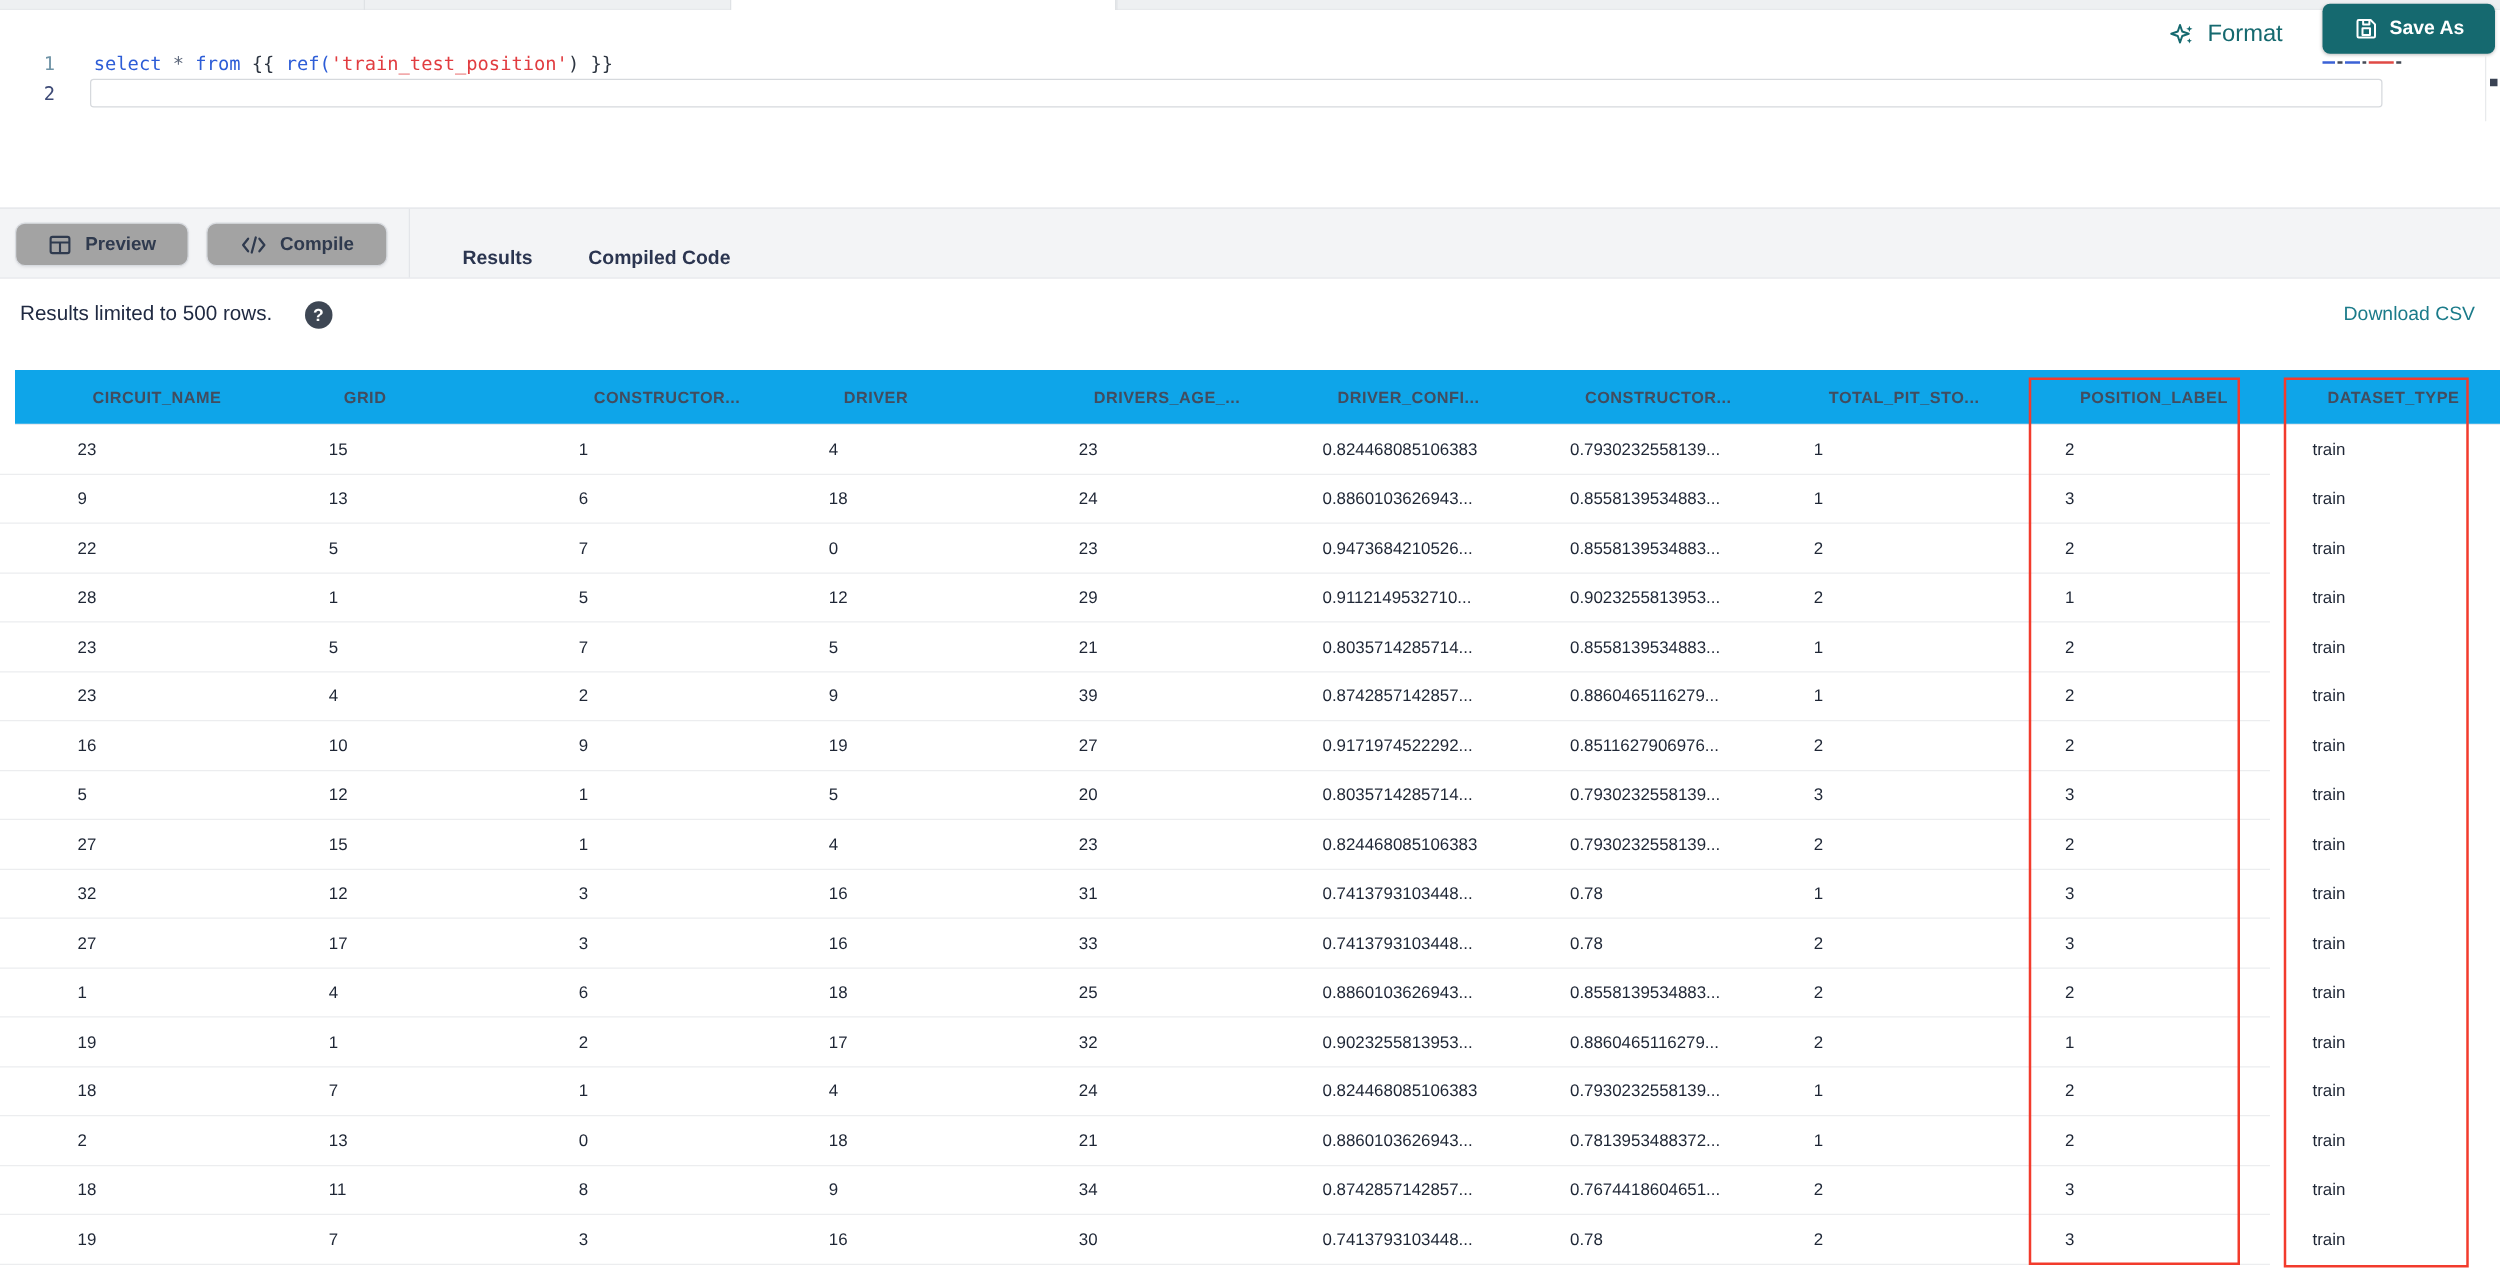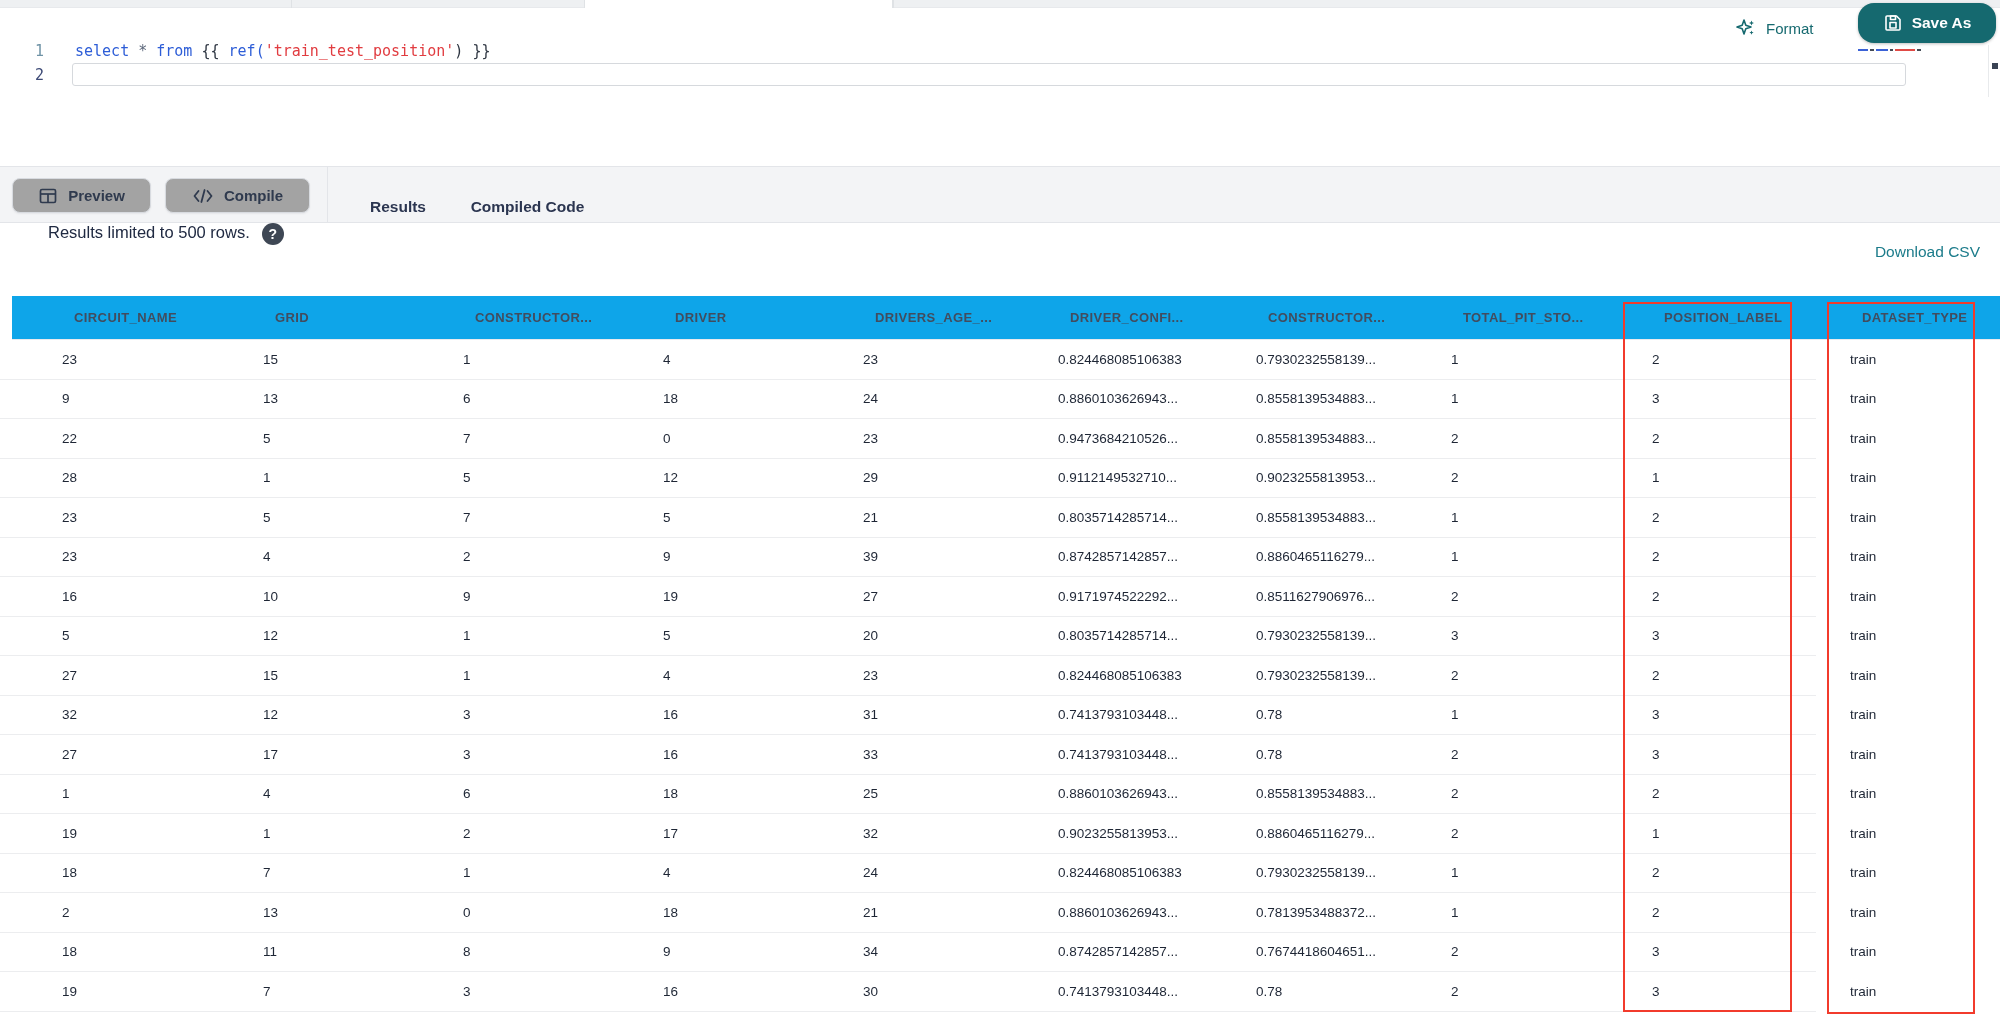--- a/index.html
+++ b/index.html
@@ -16,22 +16,22 @@
   .editor { position: absolute; left: 0; top: 9px; width: 2000px; height: 157px; background: #fff; }
   .ln { position: absolute; left: 18px; width: 26px; text-align: right; font-family: "DejaVu Sans Mono", monospace; font-size: 15px; line-height: 22px; }
   .ln1 { top: 31px; color: #6f93a6; }
   .ln2 { top: 55px; color: #3d4a76; }
   .code-line { position: absolute; left: 75px; top: 31px; height: 22px; line-height: 22px; font-family: "DejaVu Sans Mono", monospace; font-size: 15px; white-space: pre; }
   .tk-kw { color: #2d5dd7; } .tk-op { color: #5b667a; } .tk-brace { color: #2e3642; }
   .tk-fn { color: #2d5dd7; } .tk-str { color: #e13c40; } .tk-plain { color: #2e3642; }
   .active-line-box { position: absolute; left: 72px; top: 54px; width: 1834px; height: 23px; border: 1px solid #d6d9dd; border-radius: 3px; background: #fff; }
 
   .format-btn { position: absolute; left: 1735px; top: 12px; height: 32px; display: flex; align-items: center; gap: 9px; cursor: pointer; background: none; border: none; }
-  .format-btn span { color: #15696f; font-size: 15px; }
-  .saveas-btn { position: absolute; left: 1858px; top: 3px; width: 138px; height: 40px; background: #15696f; border: none; border-radius: 16px; display: flex; align-items: center; justify-content: center; gap: 9px; box-shadow: 0 1px 3px rgba(0,0,0,.25); cursor: pointer; }
+  .format-btn span { color: #15696f; font-size: 19px; }
+  .saveas-btn { position: absolute; left: 1858px; top: 3px; width: 138px; height: 40px; background: #15696f; border: none; border-radius: 6px; display: flex; align-items: center; justify-content: center; gap: 9px; box-shadow: 0 1px 3px rgba(0,0,0,.25); cursor: pointer; }
   .saveas-btn span { color: #fff; font-size: 15.5px; font-weight: 600; }
 
   .minimap { position: absolute; left: 1858px; top: 49px; display: flex; gap: 2px; align-items: center; }
   .minimap i { display: block; height: 2px; }
   .mini-track { position: absolute; left: 1988px; top: 45px; width: 1px; height: 52px; background: #e8eaec; }
   .mini-handle { position: absolute; left: 1992px; top: 63px; width: 6px; height: 6px; background: #3a4354; }
 
   
   .toolbar { position: absolute; left: 0; top: 166px; width: 2000px; height: 57px; background: #f3f4f6; border-top: 1px solid #e3e5e9; border-bottom: 1px solid #e3e5e9; }
   .tb-btn { position: absolute; top: 11px; height: 35px; background: #a3a3a3; border: 1px solid #d8dbe0; border-radius: 8px; display: flex; align-items: center; justify-content: center; gap: 10px; box-shadow: 0 1px 2px rgba(16,24,40,.06); cursor: pointer; }
@@ -39,21 +39,21 @@
   .btn-preview { left: 12px; width: 139px; }
   .btn-compile { left: 165px; width: 145px; }
   .tb-divider { position: absolute; left: 327px; top: 0; width: 1px; height: 100%; background: #e3e5e9; }
   .tab { position: absolute; top: 12px; height: 100%; display: flex; align-items: center; justify-content: center; font-size: 15.5px; font-weight: 600; color: #2b3550; cursor: pointer; }
   .tab-results { left: 348px; width: 100px; }
   .tab-compiled { left: 455px; width: 145px; }
   .tab-underline { position: absolute; left: 0; bottom: 0; width: 100%; height: 4px; background: #98a0ab; }
 
   
   .results-bar { position: absolute; left: 0; top: 223px; width: 2000px; height: 57px; background: #fff; }
-  .limit-row { position: absolute; left: 48px; top: 0; height: 57px; display: flex; align-items: flex-start; gap: 12px; }
+  .limit-row { position: absolute; left: 16px; top: 0; height: 57px; display: flex; align-items: center; gap: 26px; }
   .limit-row .txt { color: #202a42; font-size: 16.5px; }
   .help { width: 22px; height: 22px; border-radius: 50%; background: #3e4754; color: #fff; font-size: 14px; font-weight: 700; display: flex; align-items: center; justify-content: center; cursor: pointer; }
   .download { position: absolute; right: 20px; top: 0; height: 57px; display: flex; align-items: center; color: #1b7b8a; font-size: 15.5px; cursor: pointer; text-decoration: none; }
 
   
   .thead, .trow { display: grid; grid-template-columns: 201px 200px 200px 200px 195px 198px 195px 201px 198px 1fr; padding-left: 62px; align-items: center; }
   .thead { position: absolute; left: 0; top: 296px; width: 2000px; height: 44px; border-bottom: 1px solid #e9eaee; background: #0ea5e9; margin-left: 12px; }
   .th { font-size: 13px; font-weight: 700; color: #424c5e; letter-spacing: 0.4px; }
   .tbody { position: absolute; left: 0; top: 340px; width: 1816px; }
   .trow { height: 39.5px; border-bottom: 1px solid #ecedef; }

